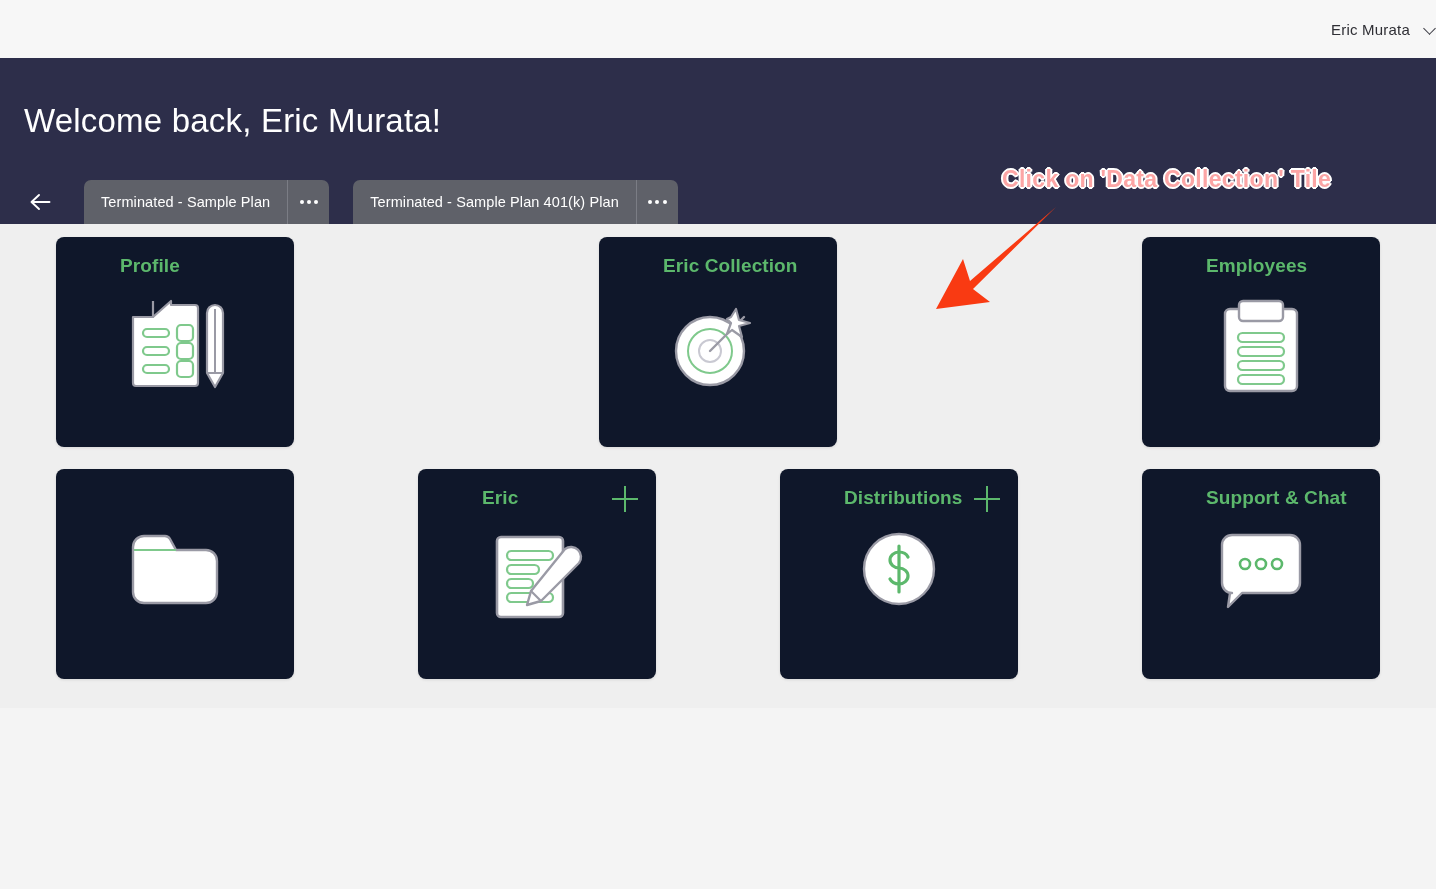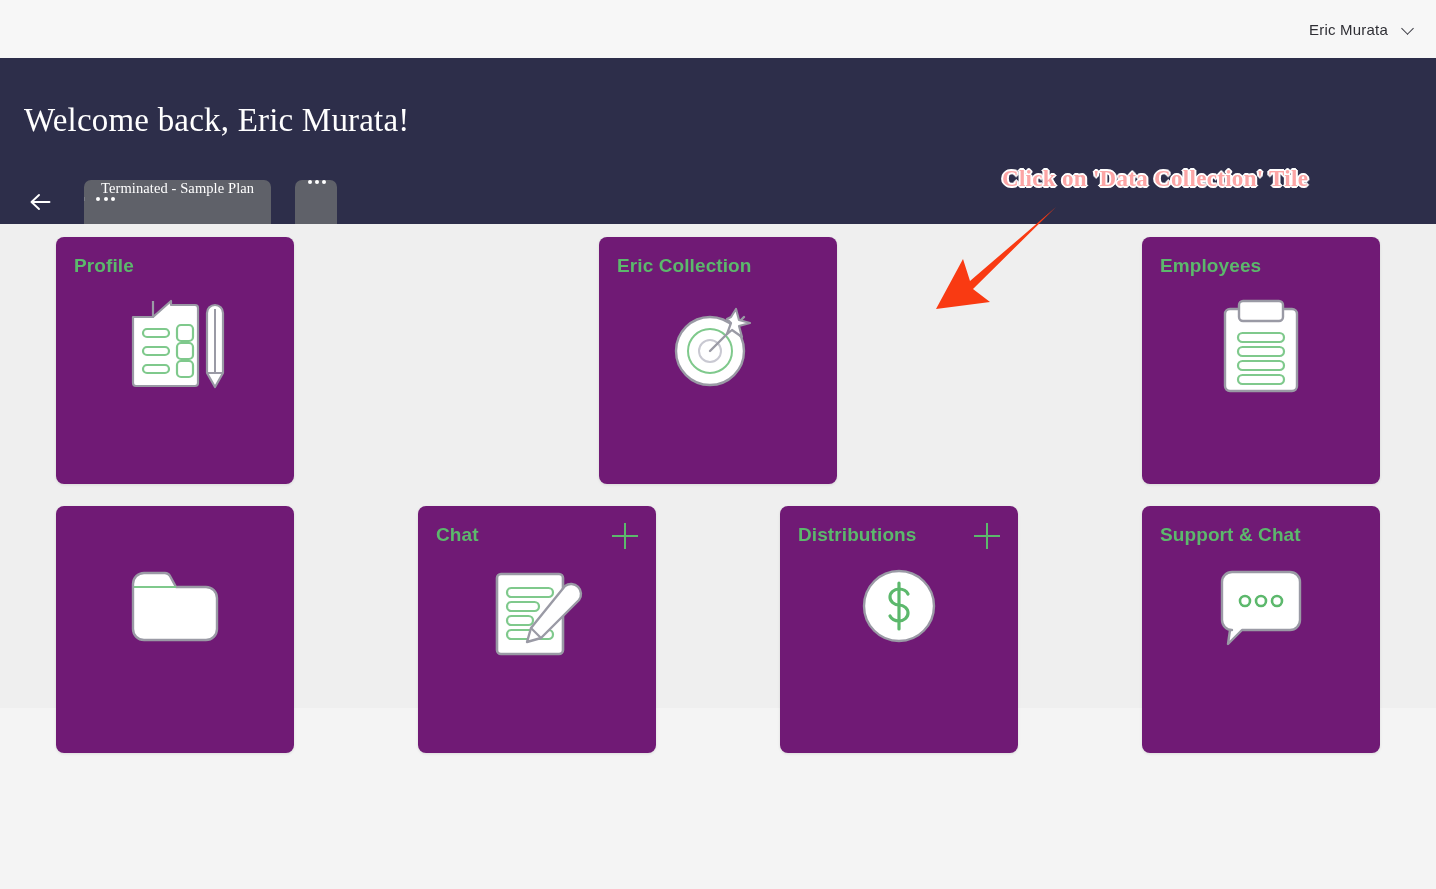--- a/index.html
+++ b/index.html
@@ -11,21 +11,20 @@
     overflow: hidden;
   }
 
   
   .topbar {
     height: 58px;
     background: #f7f7f7;
     display: flex;
     align-items: center;
     justify-content: flex-end;
-    padding-right: 22px;
   }
   .user-menu {
     display: flex;
     align-items: center;
     gap: 14px;
     cursor: pointer;
   }
   .user-name {
     font-size: 15px;
     color: #2f2f35;
@@ -44,21 +43,20 @@
     border-bottom: 1.6px solid #3a3a42;
     transform: rotate(45deg);
   }
 
   
   .hero {
     position: relative;
     height: 166px;
     background: #2d2e4a;
     padding-left: 24px;
-    font-family: Liberation Serif, serif;
   }
   .welcome {
     position: absolute;
     left: 24px;
     top: 44px;
     font-size: 33px;
     font-weight: 400;
     color: #ffffff;
     letter-spacing: .2px;
     white-space: nowrap;
@@ -112,21 +110,20 @@
     margin-right: 4px;
   }
   .tab {
     display: flex;
     align-items: stretch;
     height: 44px;
     background: #5f6169;
     border-radius: 7px 7px 0 0;
     overflow: hidden;
     cursor: pointer;
-    flex-direction: column;
   }
   .tab-label {
     display: flex;
     align-items: center;
     padding: 0 17px;
     font-size: 14.5px;
     color: #ffffff;
     white-space: nowrap;
     letter-spacing: .1px;
   }
@@ -154,26 +151,27 @@
   }
   .tile-row {
     display: flex;
     padding: 0 56px;
     gap: 0;
     justify-content: space-between;
     margin-bottom: 22px;
   }
   .tile {
     width: 238px;
-    height: 247px;
-    background: #701a75;
+    height: 210px;
+    background: #0f172a;
     border-radius: 8px;
     box-shadow: 0 1px 3px rgba(0,0,0,.10);
     position: relative;
     cursor: pointer;
+    padding-left: 46px;
   }
   .tile-head {
     display: flex;
     align-items: flex-start;
     justify-content: space-between;
     padding: 18px 18px 0 18px;
   }
   .tile-title {
     font-size: 19px;
     font-weight: 700;
@@ -234,20 +232,21 @@
     <div class="tab">
       <span class="tab-label">Terminated - Sample Plan</span>
       <span class="tab-dots">
         <span></span>
         <span></span>
         <span></span>
       </span>
     </div>
 
     <div class="tab">
+      <span class="tab-label">Terminated - Sample Plan 401(k) Plan</span>
       <span class="tab-dots">
         <span></span>
         <span></span>
         <span></span>
       </span>
     </div>
   </div>
 </div>
 
 <div class="tiles-area">
@@ -314,21 +313,21 @@
       <div class="tile-icon">
         <svg width="92" height="76" viewBox="0 0 92 76">
           <path d="M4 16 A11 11 0 0 1 15 5 H36 A6 6 0 0 1 41 8 L47 19 H77 A11 11 0 0 1 88 30 V61 A11 11 0 0 1 77 72 H15 A11 11 0 0 1 4 61 Z" fill="#fff" stroke="#9a9aa5" stroke-width="2.4" stroke-linejoin="round"></path>
           <path d="M5 19 H47" stroke="#7fc98c" stroke-width="2" fill="none"></path>
         </svg>
       </div>
     </div>
 
     <div class="tile">
       <div class="tile-head">
-        <span class="tile-title">Chat</span>
+        <span class="tile-title">Eric</span>
         <span class="tile-plus"></span>
       </div>
       <div class="tile-icon">
         <svg width="92" height="92" viewBox="0 0 92 92">
           <rect x="6" y="6" width="66" height="80" rx="4" fill="#fff" stroke="#9a9aa5" stroke-width="2.6"></rect>
           <rect x="16" y="20" width="46" height="9" rx="4.5" fill="none" stroke="#7fc98c" stroke-width="2.2"></rect>
           <rect x="16" y="34" width="32" height="9" rx="4.5" fill="none" stroke="#7fc98c" stroke-width="2.2"></rect>
           <rect x="16" y="48" width="26" height="9" rx="4.5" fill="none" stroke="#7fc98c" stroke-width="2.2"></rect>
           <rect x="16" y="62" width="46" height="9" rx="4.5" fill="none" stroke="#7fc98c" stroke-width="2.2"></rect>
           <path d="M74 18 A10 10 0 0 1 88 32 L50 70 L36 74 L40 60 Z" fill="#fff" stroke="#9a9aa5" stroke-width="2.4" stroke-linejoin="round"></path>

